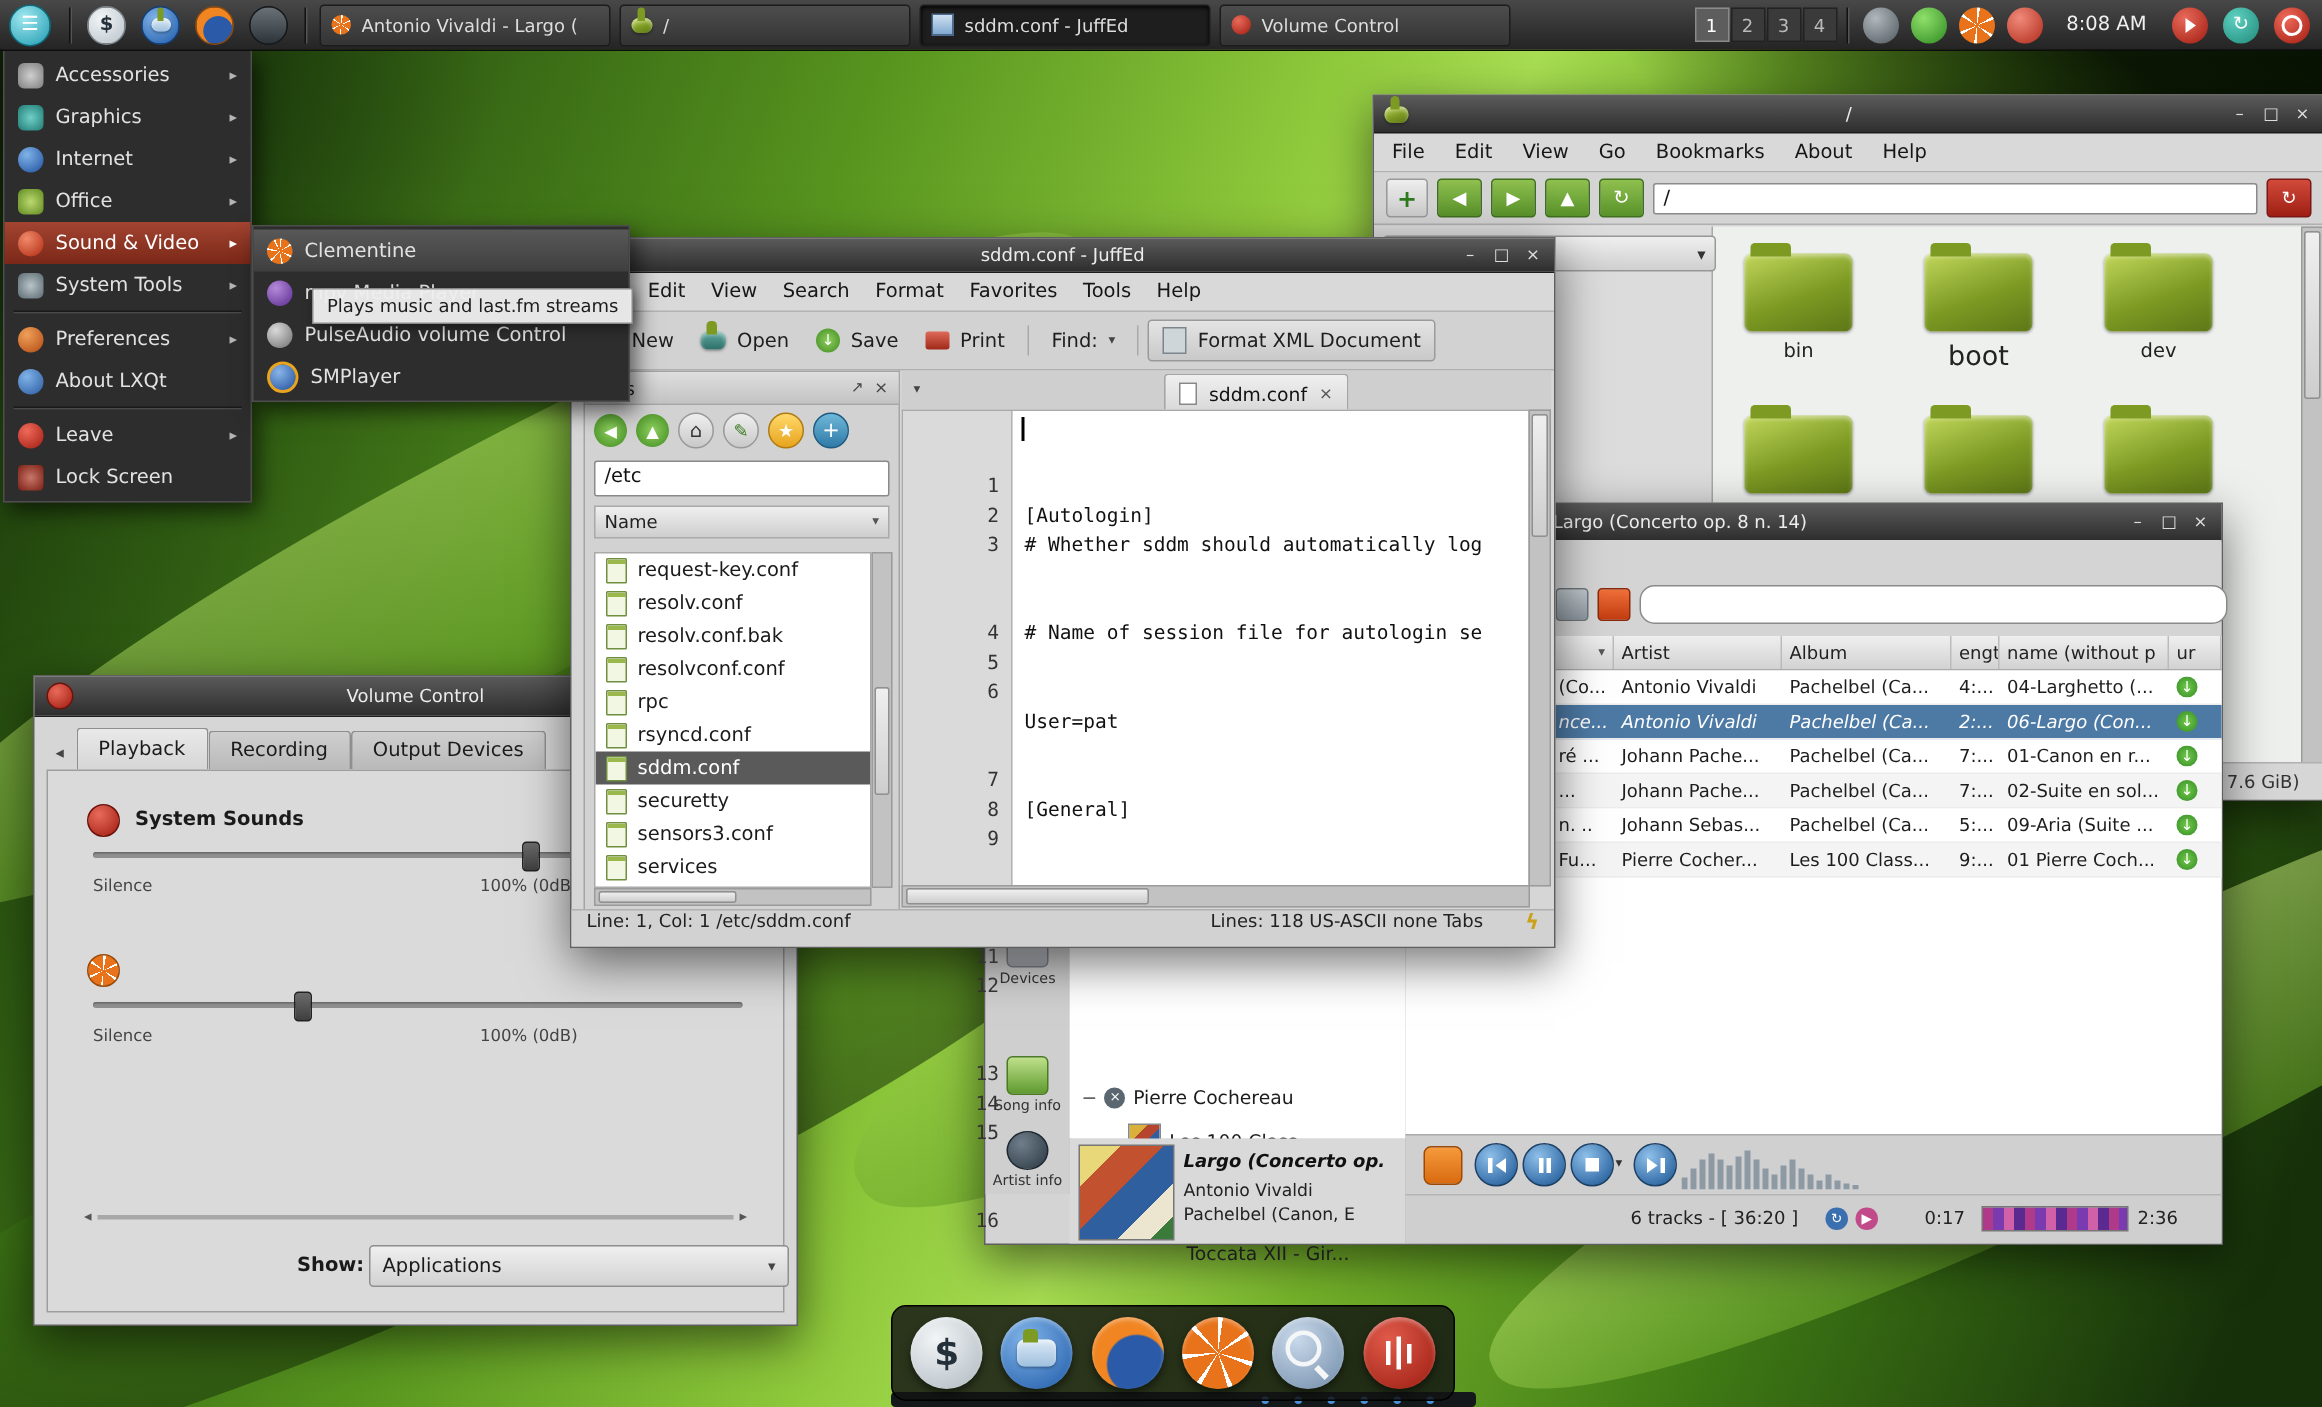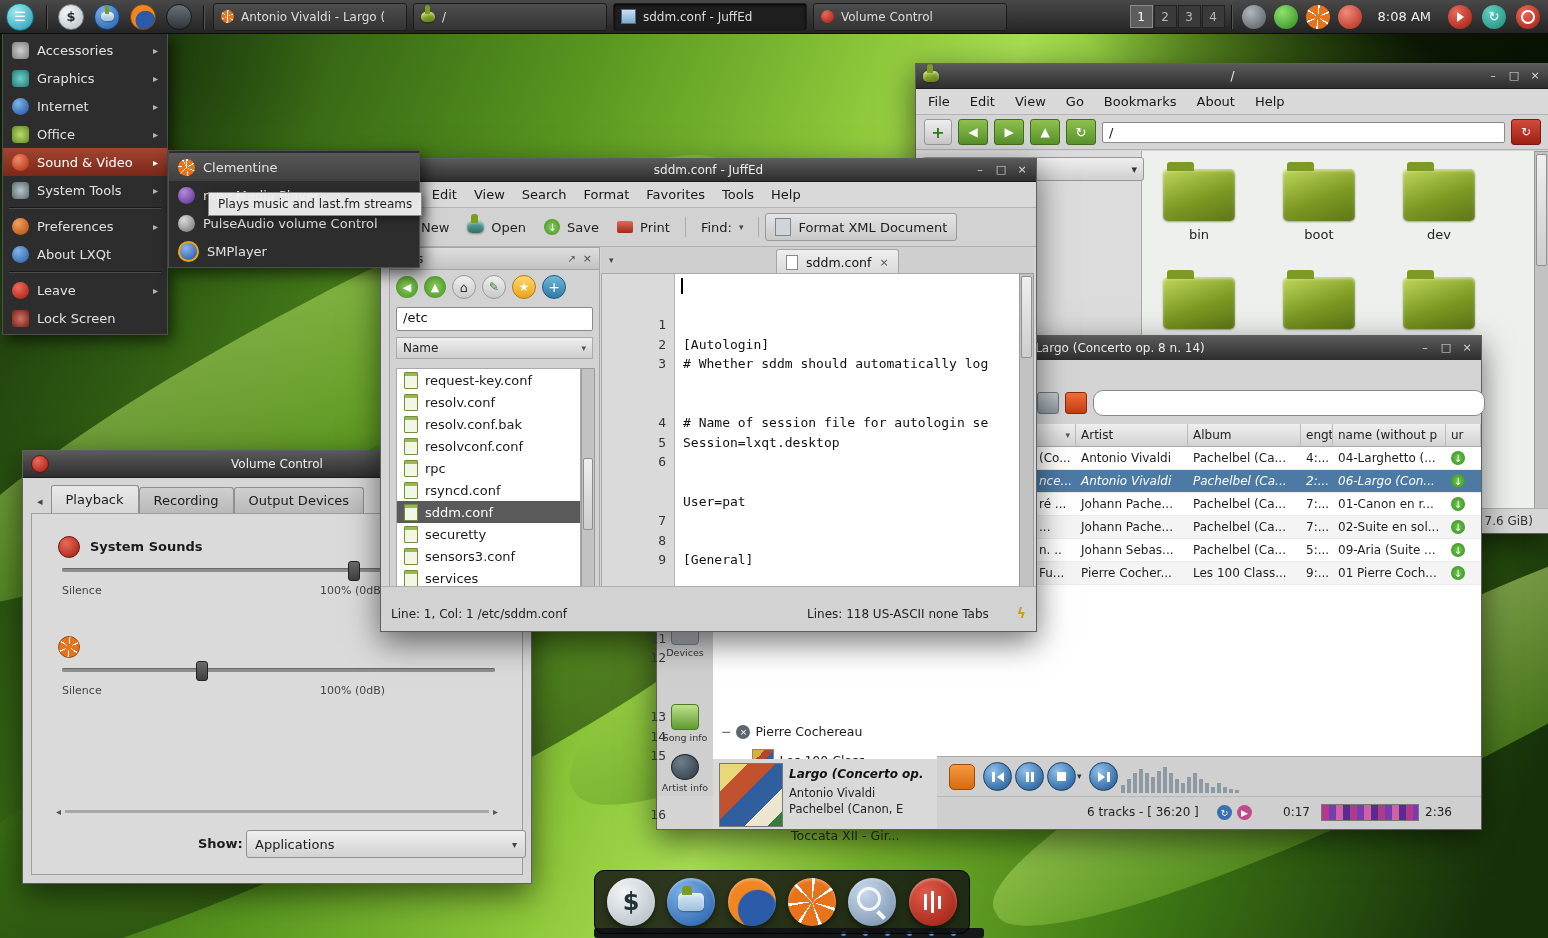--- a/index.html
+++ b/index.html
@@ -129,21 +129,21 @@
     <div style="position:absolute;left:0;top:0;width:225px;bottom:0;background:#dcdcdc;border-right:1px solid #a8a8a8">
       <div style="position:absolute;left:6px;top:6px;width:208px;height:22px;border:1px solid #979797;border-radius:3px;background:linear-gradient(#efefef,#d0d0d0);display:flex;align-items:center;justify-content:flex-end;padding:0 6px;color:#333;font-size:11px">▾</div>
     </div>
 
     <div style="position:absolute;left:247px;top:18px">
       <div class="fol" style="width:72px;height:52px"></div>
       <div style="text-align:center;font-size:13px;color:#222;margin-top:6px">bin</div>
     </div>
     <div style="position:absolute;left:367px;top:18px">
       <div class="fol" style="width:72px;height:52px"></div>
-      <div style="text-align:center;font-size:13px;color:#222;margin-top:6px">boot</div>
+      <div style="text-align:center;font-size:18px;color:#222;margin-top:6px">boot</div>
     </div>
     <div style="position:absolute;left:487px;top:18px">
       <div class="fol" style="width:72px;height:52px"></div>
       <div style="text-align:center;font-size:13px;color:#222;margin-top:6px">dev</div>
     </div>
     <div style="position:absolute;left:247px;top:126px">
         <div class="fol" style="width:72px;height:52px"></div>
       </div>
     <div style="position:absolute;left:367px;top:126px">
         <div class="fol" style="width:72px;height:52px"></div>
@@ -532,35 +532,35 @@
         <div>1</div><div>2</div><div>3</div>
         <div>4</div><div>5</div><div>6</div>
         <div>7</div><div>8</div><div>9</div>
         <div>10</div><div>11</div><div>12</div>
         <div>13</div><div>14</div><div>15</div>
         <div>16</div>
       </div>
       <div class="ed" style="flex:1;padding:2px 0 0 8px;color:#111;overflow:hidden;position:relative">
         <div style="position:absolute;left:6px;top:4px;width:2px;height:16px;background:#000"></div>
         <div>[Autologin]</div><div># Whether sddm should automatically log</div>
-        <div></div><div># Name of session file for autologin se</div><div>Session=lxqt.desktop</div>
+        <div></div><div># Name of session file for autologin se</div>
         <div></div><div>User=pat</div>
         <div></div><div></div><div>[General]</div>
         <div></div>
         
       </div>
     </div>
     <div class="scroll" style="position:absolute;right:0;top:26px;bottom:14px;width:13px">
       <div class="thumb" style="position:absolute;left:1px;right:1px;top:2px;height:80px"></div>
     </div>
     <div class="scroll" style="position:absolute;left:0;right:14px;bottom:0;height:13px">
       <div class="thumb" style="position:absolute;top:1px;bottom:1px;left:2px;width:160px"></div>
     </div>
   </div>
-  <div style="position:absolute;left:0;right:0;bottom:0;height:24px;background:#d2d2d2;border-top:1px solid #b0b0b0;display:flex;align-items:flex-end;padding:10px 10px;font-size:12px;color:#222">
+  <div style="position:absolute;left:0;right:0;bottom:0;height:24px;background:#d2d2d2;border-top:1px solid #b0b0b0;display:flex;align-items:flex-start;padding:0 10px;font-size:12px;color:#222">
     <span>Line: 1, Col: 1  /etc/sddm.conf</span>
     <span style="margin-left:auto;margin-right:28px">Lines: 118  US-ASCII  none  Tabs</span>
     <span style="color:#caa21a;font-weight:bold;font-size:14px">ϟ</span>
   </div>
 </div>
 
 <div class="menu">
   <div class="mi">
     <span class="mic" style="background:radial-gradient(#cfcfcf,#7d7d7d)"></span>
     <span>Accessories</span>

